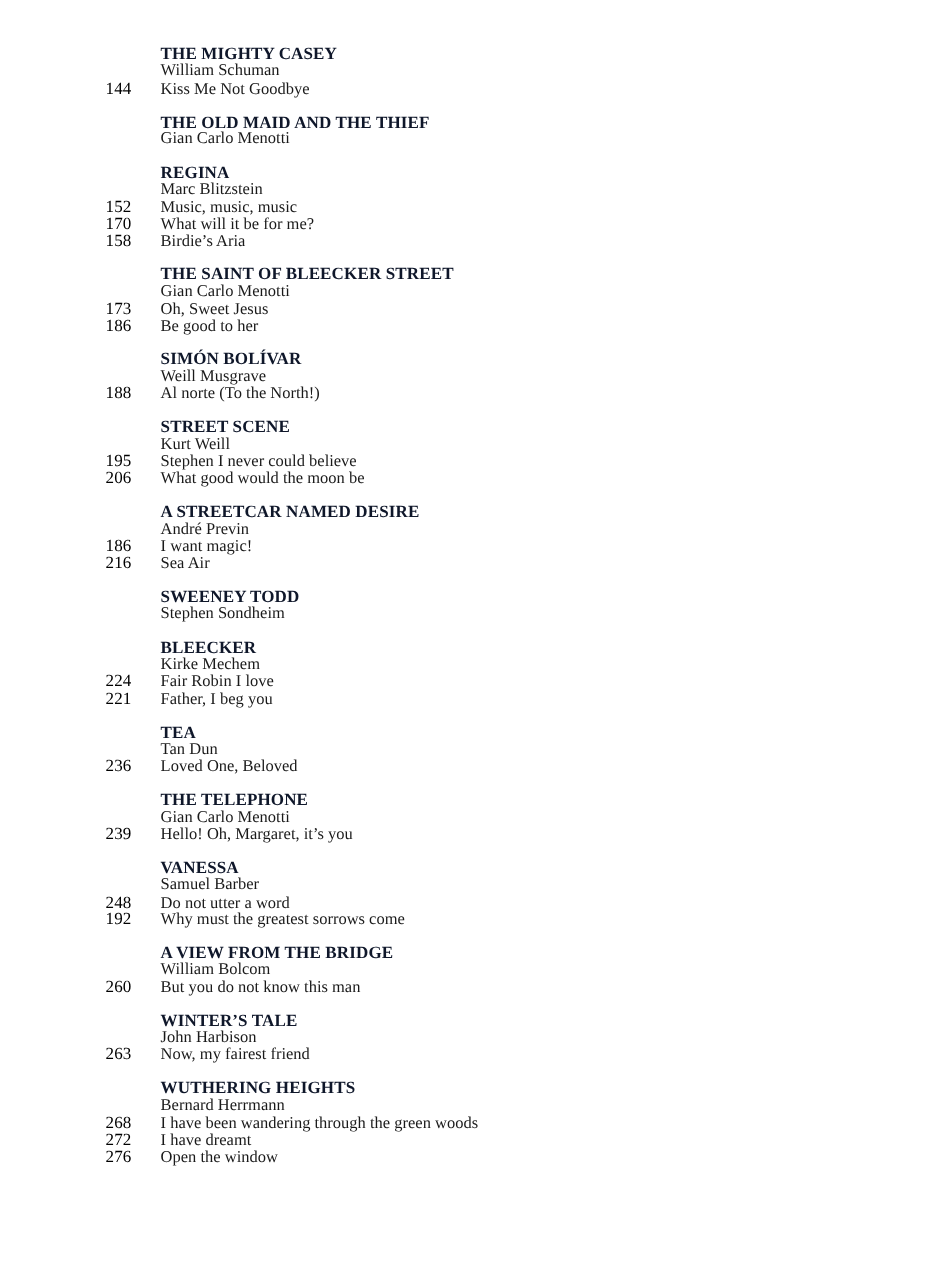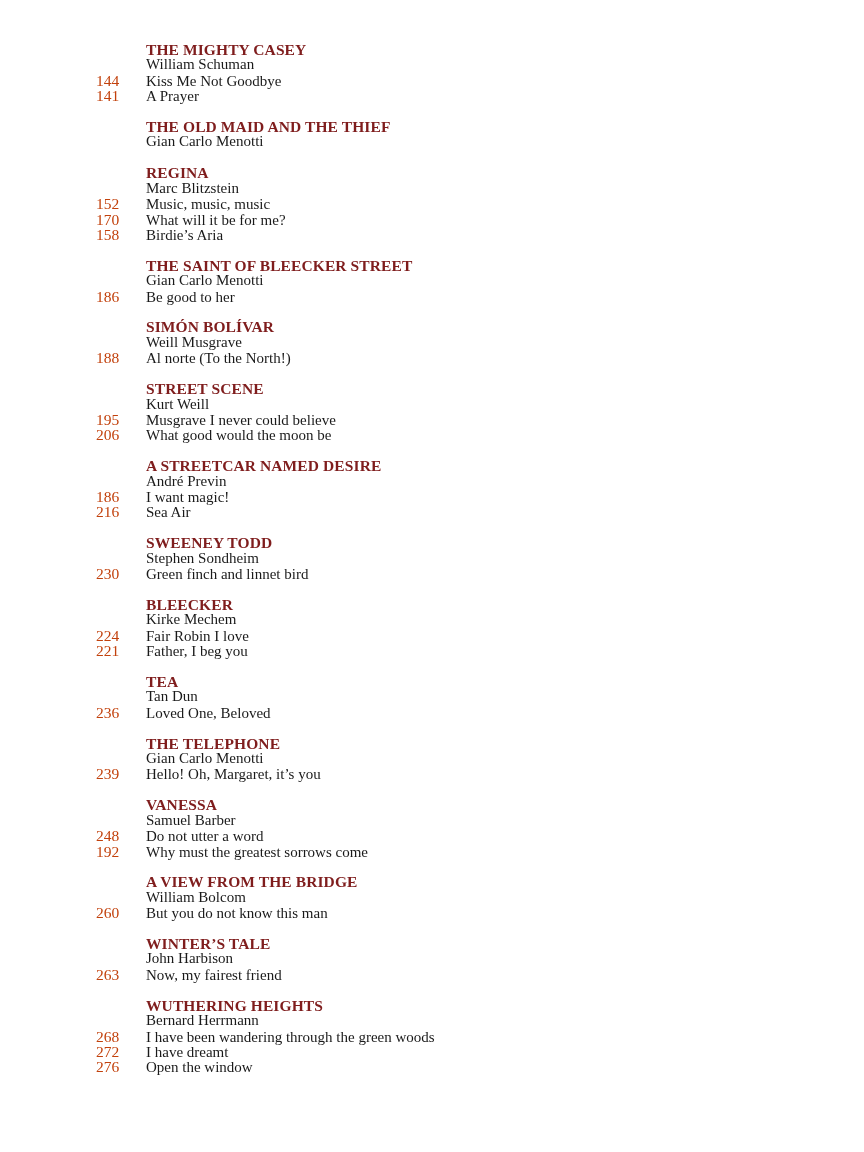--- a/index.html
+++ b/index.html
@@ -28,27 +28,27 @@
       display: flex;
       align-items: baseline;
       height: 15.4px;
       line-height: 15.4px;
       white-space: nowrap;
     }
     .num {
       width: 50px;
       flex: 0 0 50px;
       font-size: 15.5px;
-      color: #c2410c;
+      color: #000000;
     }
     .title {
       font-weight: bold;
       font-size: 15.5px;
       letter-spacing: 0.1px;
-      color: #7f1d1d;
+      color: #0f172a;
     }
     .composer {
       font-size: 15px;
     }
     .aria {
       font-size: 15px;
     }
   </style>
 </head>
 <body>
@@ -61,24 +61,20 @@
         <span class="title">THE MIGHTY CASEY</span>
       </div>
     <div class="line">
         <span class="num"></span>
         <span class="composer">William Schuman</span>
       </div>
     <div class="line">
         <span class="num">144</span>
         <span class="aria">Kiss Me Not Goodbye</span>
       </div>
-    <div class="line">
-        <span class="num">141</span>
-        <span class="aria">A Prayer</span>
-      </div>
   </div>
 
   <div class="section">
     <div class="line">
         <span class="num"></span>
         <span class="title">THE OLD MAID AND THE THIEF</span>
       </div>
     <div class="line">
         <span class="num"></span>
         <span class="composer">Gian Carlo Menotti</span>
@@ -111,20 +107,24 @@
   <div class="section">
     <div class="line">
         <span class="num"></span>
         <span class="title">THE SAINT OF BLEECKER STREET</span>
       </div>
     <div class="line">
         <span class="num"></span>
         <span class="composer">Gian Carlo Menotti</span>
       </div>
     <div class="line">
+        <span class="num">173</span>
+        <span class="aria">Oh, Sweet Jesus</span>
+      </div>
+    <div class="line">
         <span class="num">186</span>
         <span class="aria">Be good to her</span>
       </div>
   </div>
 
   <div class="section">
     <div class="line">
         <span class="num"></span>
         <span class="title">SIMÓN BOLÍVAR</span>
       </div>
@@ -142,21 +142,21 @@
     <div class="line">
         <span class="num"></span>
         <span class="title">STREET SCENE</span>
       </div>
     <div class="line">
         <span class="num"></span>
         <span class="composer">Kurt Weill</span>
       </div>
     <div class="line">
         <span class="num">195</span>
-        <span class="aria">Musgrave I never could believe</span>
+        <span class="aria">Stephen I never could believe</span>
       </div>
     <div class="line">
         <span class="num">206</span>
         <span class="aria">What good would the moon be</span>
       </div>
   </div>
 
   <div class="section">
     <div class="line">
         <span class="num"></span>
@@ -178,24 +178,20 @@
 
   <div class="section">
     <div class="line">
         <span class="num"></span>
         <span class="title">SWEENEY TODD</span>
       </div>
     <div class="line">
         <span class="num"></span>
         <span class="composer">Stephen Sondheim</span>
       </div>
-    <div class="line">
-        <span class="num">230</span>
-        <span class="aria">Green finch and linnet bird</span>
-      </div>
   </div>
 
   <div class="section">
     <div class="line">
         <span class="num"></span>
         <span class="title">BLEECKER</span>
       </div>
     <div class="line">
         <span class="num"></span>
         <span class="composer">Kirke Mechem</span>

